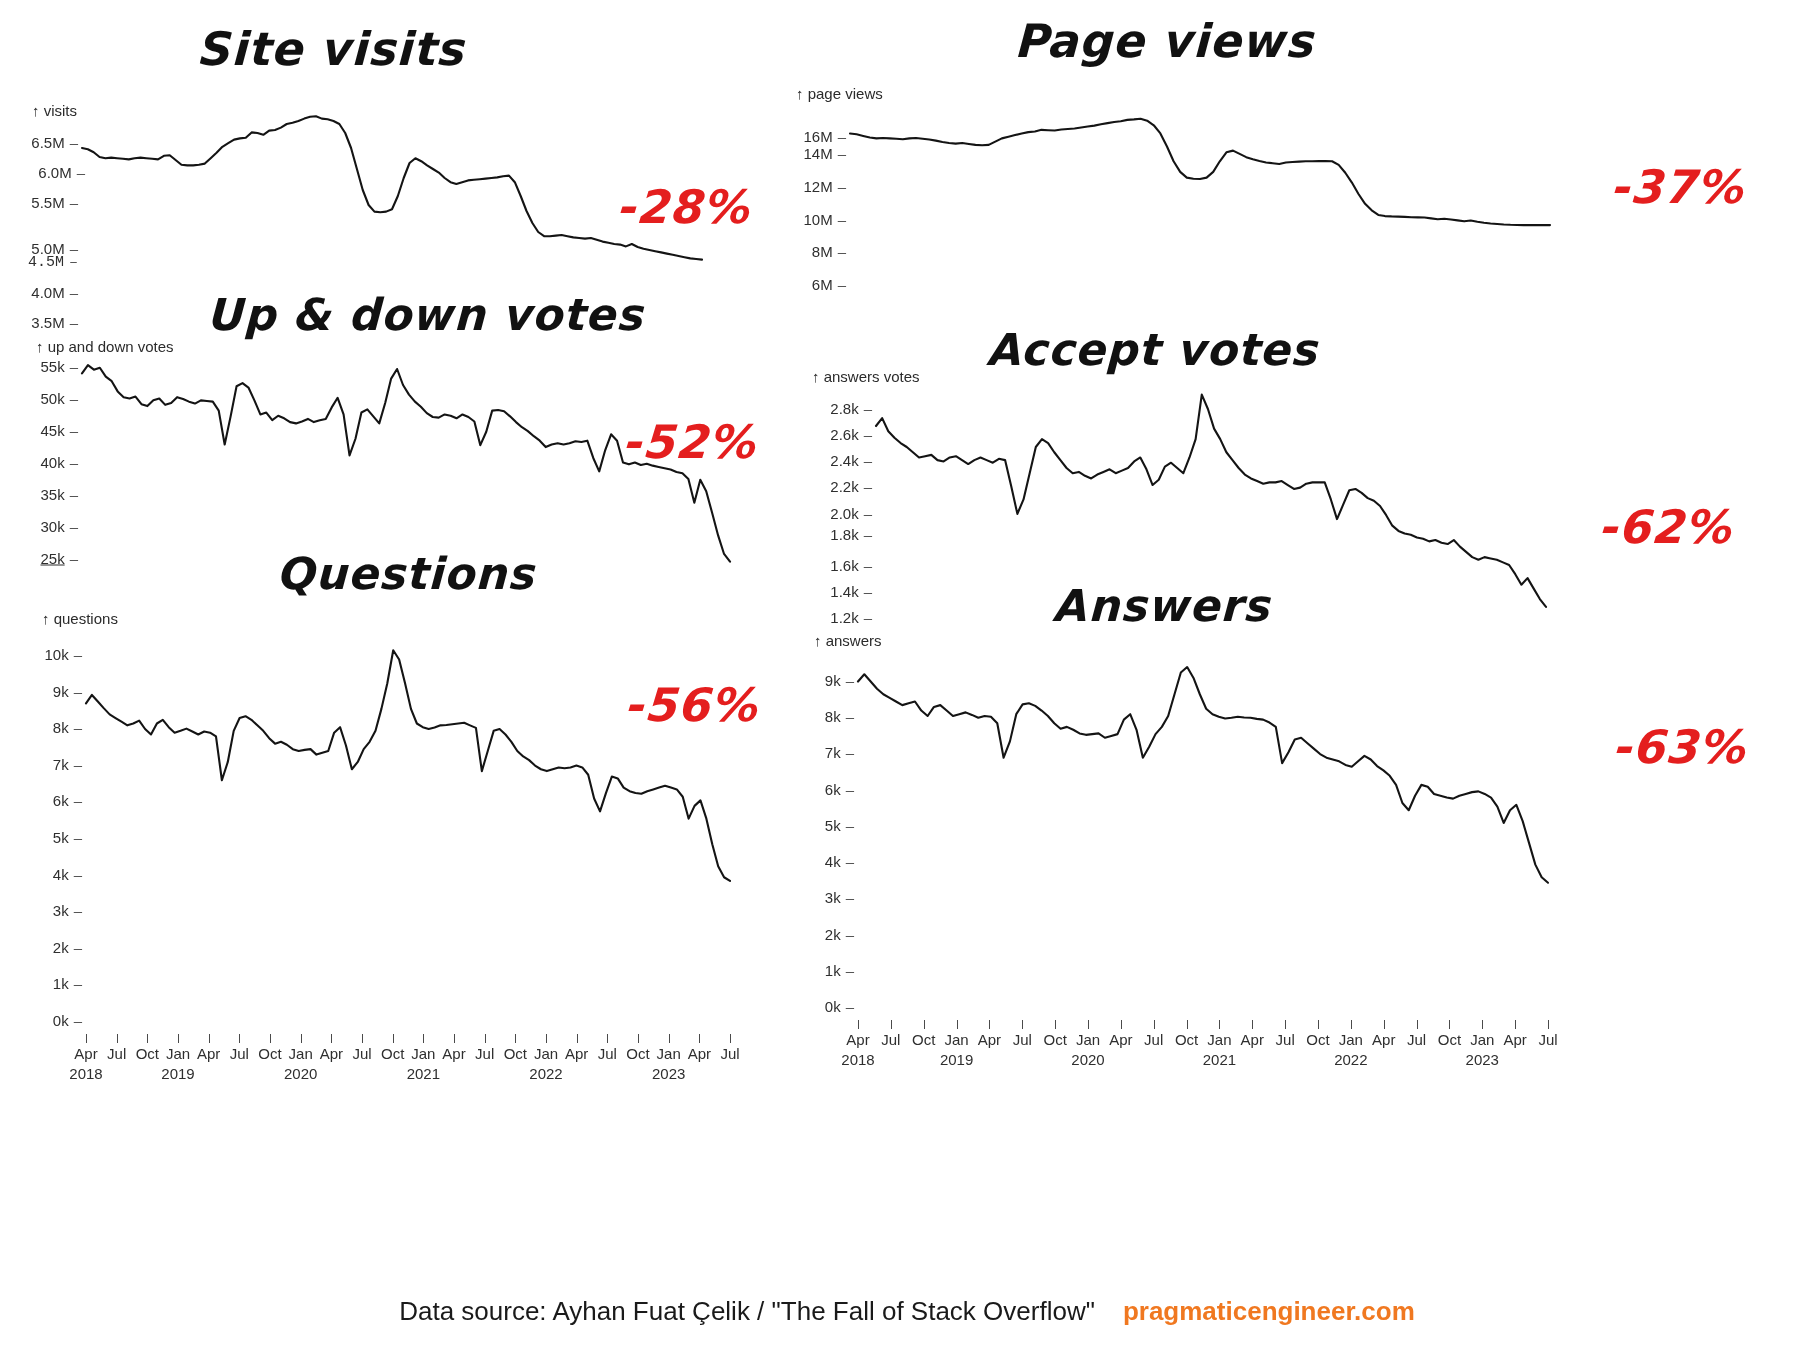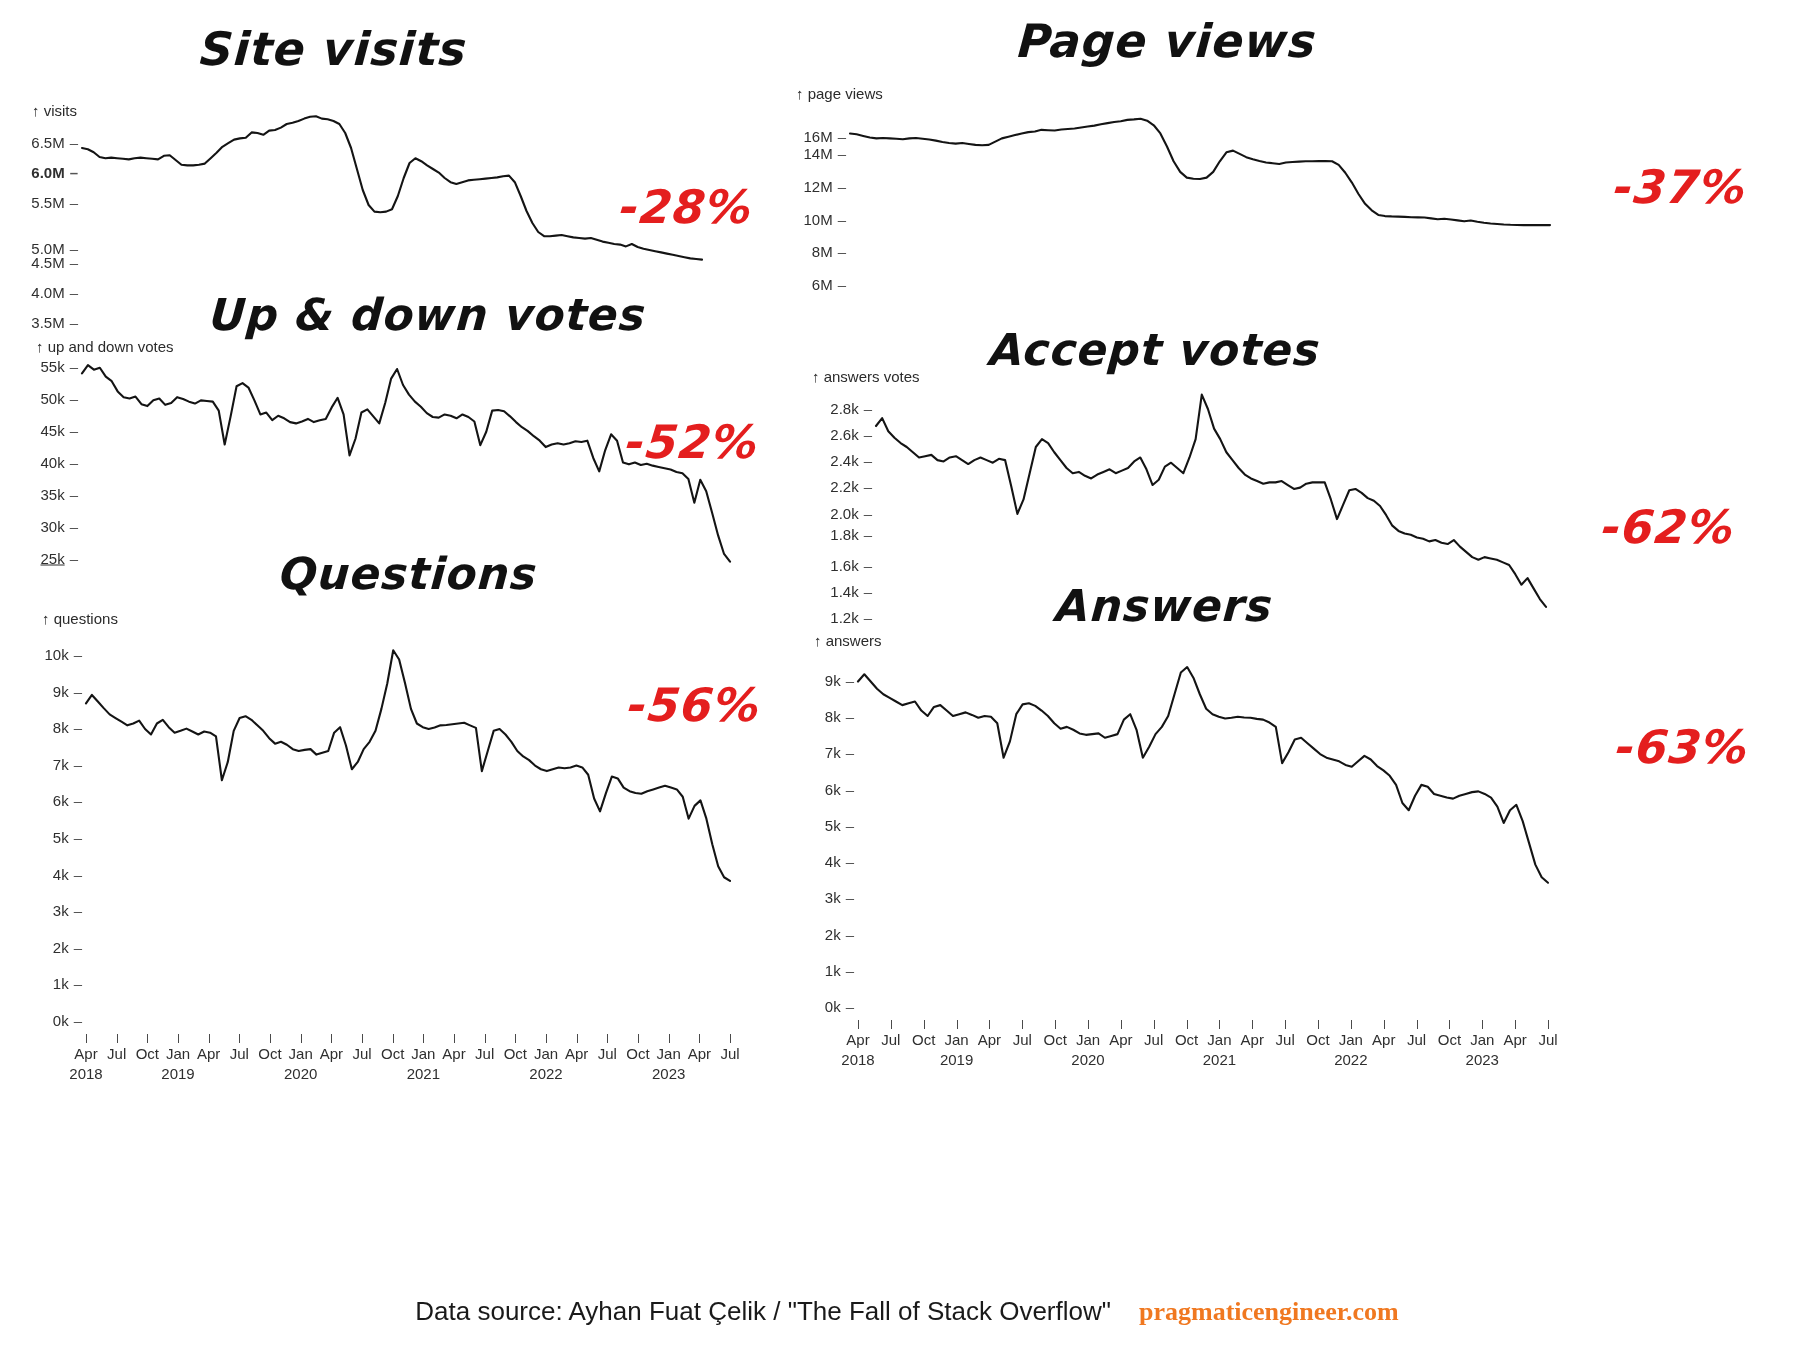--- a/index.html
+++ b/index.html
@@ -106,39 +106,39 @@
     width: 1814px;
     text-align: center;
     white-space: nowrap;
   }
   .footer .src {
     font-family: "Liberation Sans", sans-serif;
     font-size: 26px;
     color: #1a1a1a;
   }
   .footer .brand {
-    font-family: Liberation Serif, serif;
+    font-family: Liberation Sans, sans-serif;
     font-weight: 700;
     font-size: 26px;
     color: #f07820;
     margin-left: 28px;
   }
 </style>
 </head>
 <body>
 
 <div class="panel" style="left:0px; top:0px; width:790px; height:340px;">
   <div class="chart-title" style="left:200px; top:22px; font-size:46px;">Site visits</div>
   <div class="axis-caption" style="left:32px; top:102px;">↑ visits</div>
   <div class="yticks">
       <div class="ytick" style="left: 0px; width: 78px; top: 142px;">6.5M<span class="dash">–</span></div>
-      <div class="ytick" style="left: 0px; width: 78px; top: 172px; font-weight: bold;">6.0M<span class="dash">–</span></div>
+      <div class="ytick" style="left: 7px; width: 78px; top: 172px;">6.0M<span class="dash">–</span></div>
       <div class="ytick" style="left: 0px; width: 78px; top: 202px;">5.5M<span class="dash">–</span></div>
       <div class="ytick" style="left: 0px; width: 78px; top: 248px;">5.0M<span class="dash">–</span></div>
-      <div class="ytick" style="left: 0px; width: 78px; top: 262px;">4.5M<span class="dash">–</span></div>
+      <div class="ytick" style="left: 0px; width: 78px; top: 262px; font-family: Liberation Mono, monospace;">4.5M<span class="dash">–</span></div>
       <div class="ytick" style="left: 0px; width: 78px; top: 292px;">4.0M<span class="dash">–</span></div>
       <div class="ytick" style="left: 0px; width: 78px; top: 322px;">3.5M<span class="dash">–</span></div>
     </div>
   <svg class="series" style="left:82px; top:112px;" width="620" height="210" viewBox="0 0 620 210" preserveAspectRatio="none">
     <path d="M 0.00 36.00 L 5.85 37.20 L 11.70 40.20 L 17.55 45.00 L 23.40 46.20 L 29.25 45.60 L 35.09 46.20 L 40.94 46.80 L 46.79 47.40 L 52.64 46.20 L 58.49 45.60 L 64.34 46.20 L 70.19 46.80 L 76.04 47.40 L 81.89 43.80 L 87.74 43.20 L 93.58 48.00 L 99.43 52.80 L 105.28 53.40 L 111.13 53.40 L 116.98 52.80 L 122.83 51.60 L 128.68 46.20 L 134.53 40.80 L 140.38 34.80 L 146.23 31.20 L 152.08 27.60 L 157.92 26.40 L 163.77 25.80 L 169.62 20.40 L 175.47 21.00 L 181.32 22.80 L 187.17 18.60 L 193.02 18.00 L 198.87 15.60 L 204.72 12.00 L 210.57 10.80 L 216.42 9.00 L 222.26 6.60 L 228.11 4.80 L 233.96 4.20 L 239.81 6.60 L 245.66 7.20 L 251.51 9.00 L 257.36 12.00 L 263.21 21.00 L 269.06 36.00 L 274.91 57.00 L 280.75 78.00 L 286.60 93.00 L 292.45 99.60 L 298.30 100.20 L 304.15 99.60 L 310.00 97.20 L 315.85 84.00 L 321.70 66.00 L 327.55 51.00 L 333.40 46.20 L 339.25 49.20 L 345.09 53.40 L 350.94 57.00 L 356.79 60.60 L 362.64 66.00 L 368.49 70.20 L 374.34 72.00 L 380.19 70.20 L 386.04 68.40 L 391.89 67.80 L 397.74 67.20 L 403.58 66.60 L 409.43 66.00 L 415.28 65.40 L 421.13 64.20 L 426.98 63.60 L 432.83 70.20 L 438.68 84.00 L 444.53 99.00 L 450.38 111.00 L 456.23 120.00 L 462.08 124.20 L 467.92 124.20 L 473.77 123.60 L 479.62 123.00 L 485.47 124.20 L 491.32 125.40 L 497.17 126.00 L 503.02 126.60 L 508.87 126.00 L 514.72 127.80 L 520.57 129.60 L 526.42 130.80 L 532.26 132.00 L 538.11 132.60 L 543.96 134.40 L 549.81 132.00 L 555.66 135.00 L 561.51 136.80 L 567.36 138.00 L 573.21 139.20 L 579.06 140.40 L 584.91 141.60 L 590.75 142.80 L 596.60 144.00 L 602.45 145.20 L 608.30 146.40 L 614.15 147.00 L 620.00 147.60"></path>
   </svg>
   <div class="pct-label" style="left:620px; top:180px;">-28%</div>
 </div>
 
 <div class="panel" style="left:790px; top:0px; width:1024px; height:370px;">

